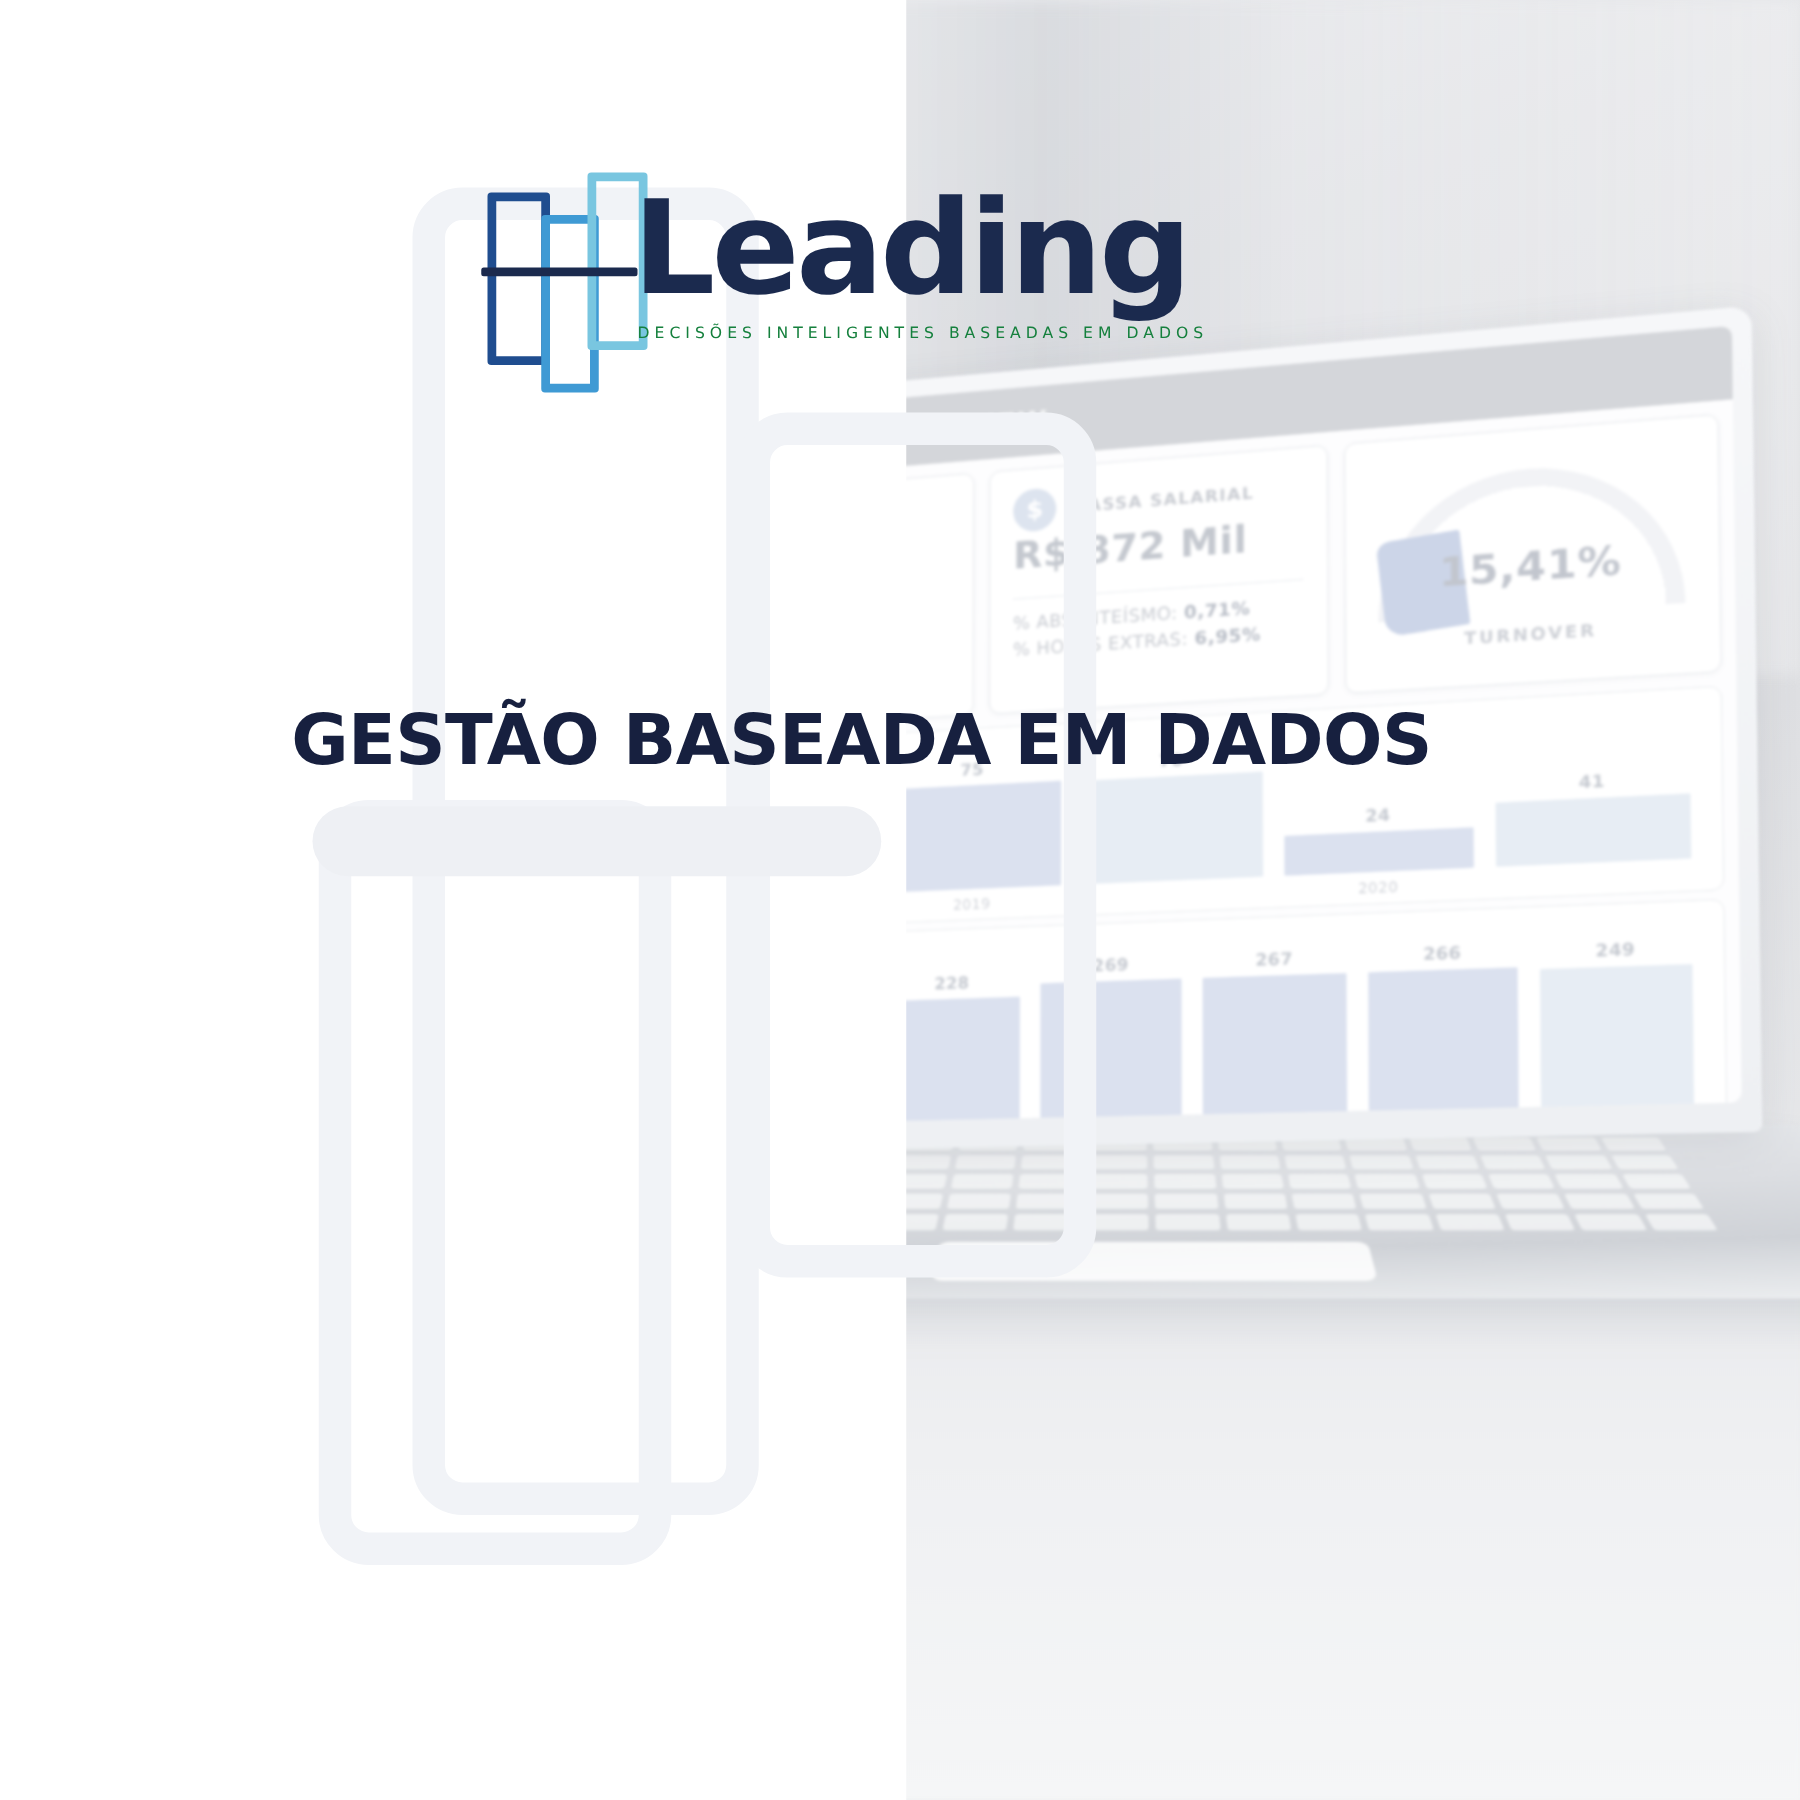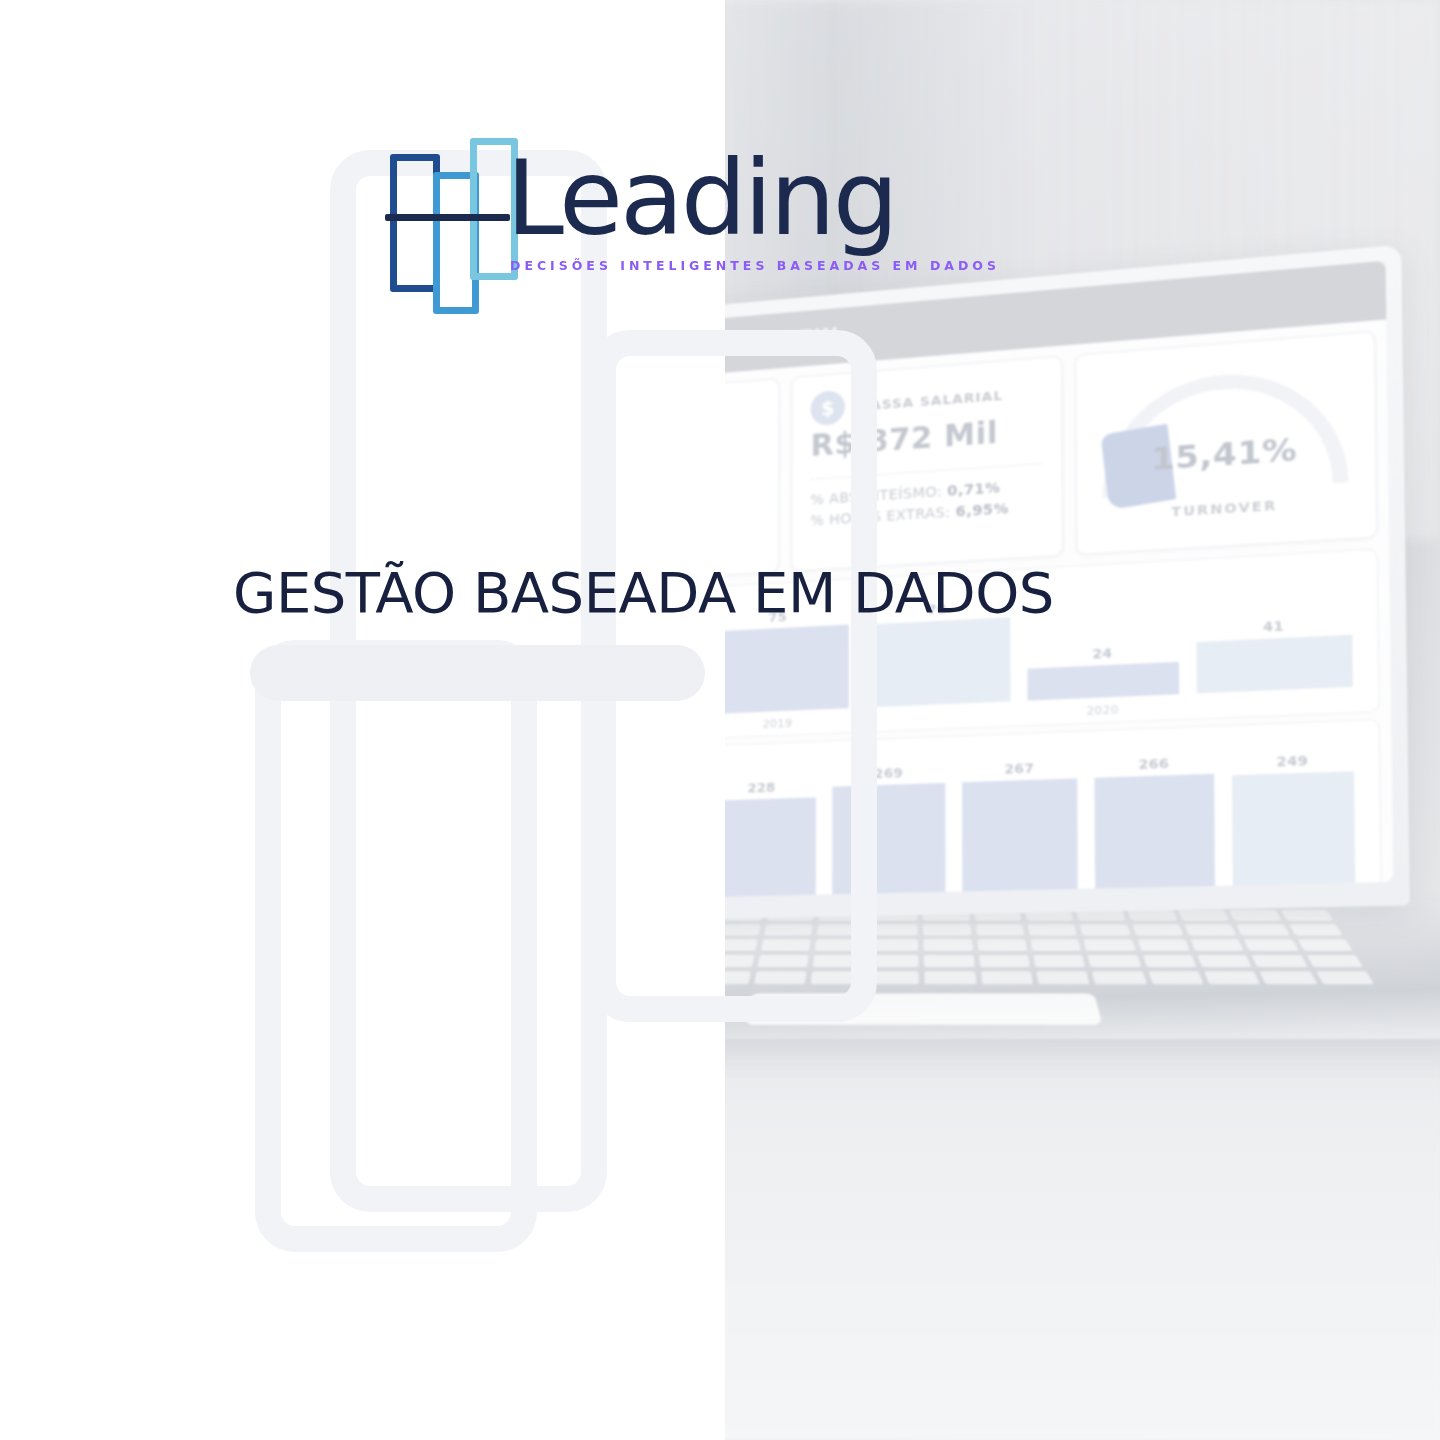--- a/index.html
+++ b/index.html
@@ -219,38 +219,38 @@
   .logo-mark { position:absolute; left:0; top:0; width:120px; height:160px; }
   .lm-bar { position:absolute; border-style:solid; border-radius:3px; background:transparent; }
   .lm-bar.d { border-width:7px; border-color:#1f4d8f; left:2px;  top:18px; width:36px; height:124px; }
   .lm-bar.m { border-width:7px; border-color:#3f9ad4; left:45px; top:36px; width:32px; height:128px; }
   .lm-bar.l { border-width:7px; border-color:#79c6e0; left:82px; top:2px;  width:34px; height:128px; }
   .lm-line { position:absolute; left:-3px; top:78px; width:125px; height:7px; background:#1b2a4e; border-radius:2px; }
 
   .logo-word {
     position:absolute; left: 118px; top: 10px;
     font-family: "DejaVu Sans", sans-serif;
-    font-size: 104px; font-weight: 400;
+    font-size: 104px; font-weight: 700;
     color: #1b2a4e; letter-spacing: -3px; line-height: 1;
   }
   .logo-sub2 {
     position:absolute; left: 524px; top: 38px;
     font-size: 31px; line-height: 1.08;
     color: #3b4663; font-weight: 400; letter-spacing: -0.4px;
   }
   .logo-tagline {
     position:absolute; left: 122px; top: 122px;
     font-size: 12.5px; letter-spacing: 4.0px;
-    color: #8b5cf6; font-weight: 700; white-space: nowrap;
+    color: #15803d; font-weight: 400; white-space: nowrap;
   }
 
   
   .headline {
     position:absolute; left: 233px; top: 522px;
-    font-size: 56px; font-weight: 400;
+    font-size: 56px; font-weight: 700;
     color: #17203f; letter-spacing: -0.5px;
     white-space: nowrap;
   }
   .body-copy {
     position:absolute; left: 233px; top: 690px;
     width: 960px;
     font-size: 57px; font-weight: 400;
     color: #1b2443; line-height: 1.30;
     letter-spacing: -0.8px;
   }

